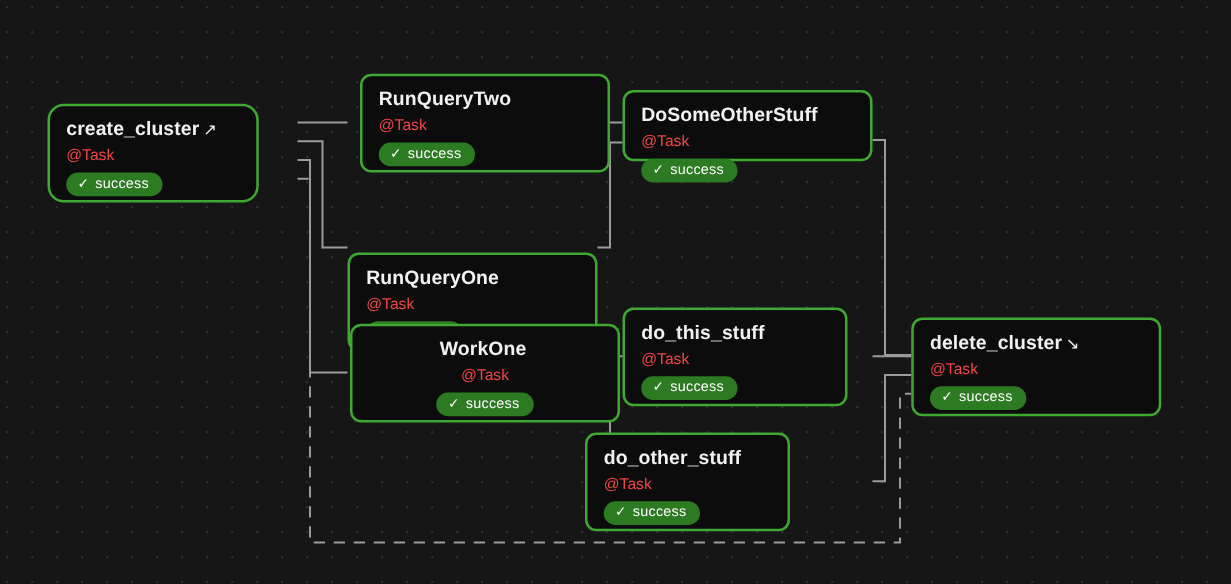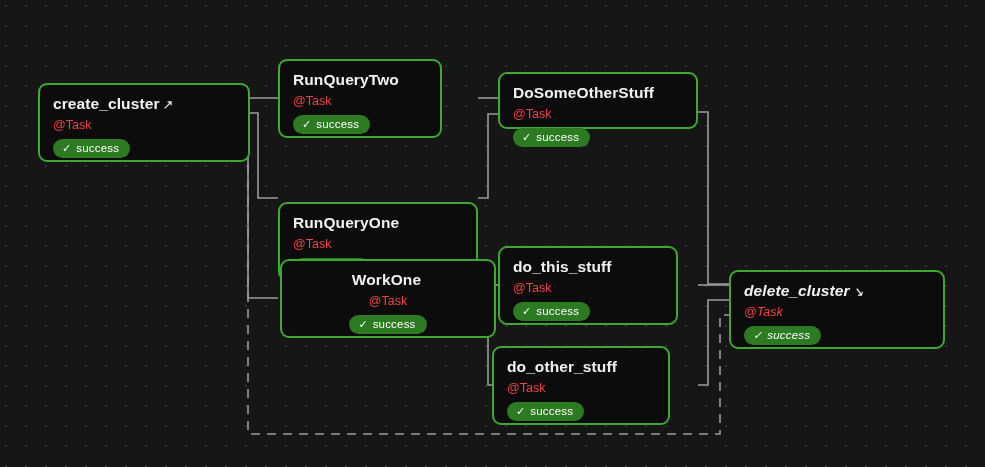--- a/index.html
+++ b/index.html
@@ -88,47 +88,47 @@
       <path d="M 478 98 L 498 98" fill="none" stroke="#9b9b9b" stroke-width="1.6" stroke-linecap="butt" stroke-linejoin="miter"></path>
       <path d="M 478 198 L 488 198 L 488 114 L 498 114" fill="none" stroke="#9b9b9b" stroke-width="1.6" stroke-linecap="butt" stroke-linejoin="miter"></path>
       <path d="M 478 285 L 498 285" fill="none" stroke="#9b9b9b" stroke-width="1.6" stroke-linecap="butt" stroke-linejoin="miter"></path>
       <path d="M 478 308 L 488 308 L 488 385 L 498 385" fill="none" stroke="#9b9b9b" stroke-width="1.6" stroke-linecap="butt" stroke-linejoin="miter"></path>
       <path d="M 698 112 L 708 112 L 708 284 L 729 284" fill="none" stroke="#9b9b9b" stroke-width="1.6" stroke-linecap="butt" stroke-linejoin="miter"></path>
       <path d="M 698 285 L 729 285" fill="none" stroke="#9b9b9b" stroke-width="1.6" stroke-linecap="butt" stroke-linejoin="miter"></path>
       <path d="M 698 385 L 708 385 L 708 300 L 729 300" fill="none" stroke="#9b9b9b" stroke-width="1.6" stroke-linecap="butt" stroke-linejoin="miter"></path>
     </svg>
 
   <div id="node-layer">
-      <div class="node" style="left: 38px; top: 83px; width: 212px; height: 79px;"><div class="node-title"><span>create_cluster</span><span class="ext-arrow">↗</span></div><div class="node-type">@Task</div><div class="badge">
+      <div class="node" style="left: 38px; top: 83px; width: 169px; height: 79px; border-radius: 13px;"><div class="node-title"><span>create_cluster</span><span class="ext-arrow">↗</span></div><div class="node-type">@Task</div><div class="badge">
           <span class="check">✓</span>
           <span class="badge-label">success</span>
         </div></div>
-      <div class="node" style="left: 278px; top: 59px; width: 164px; height: 79px;"><div class="node-title"><span>RunQueryTwo</span><span class="ext-arrow"></span></div><div class="node-type">@Task</div><div class="badge">
+      <div class="node" style="left: 288px; top: 59px; width: 200px; height: 79px;"><div class="node-title"><span>RunQueryTwo</span><span class="ext-arrow"></span></div><div class="node-type">@Task</div><div class="badge">
           <span class="check">✓</span>
           <span class="badge-label">success</span>
         </div></div>
       <div class="node" style="left: 278px; top: 159px; width: 200px; height: 79px; margin-top: 43px;"><div class="node-title"><span>RunQueryOne</span><span class="ext-arrow"></span></div><div class="node-type">@Task</div><div class="badge">
           <span class="check">✓</span>
           <span class="badge-label">success</span>
         </div></div>
       <div class="node" style="left: 280px; top: 259px; width: 216px; height: 79px; text-align: center;"><div class="node-title"><span>WorkOne</span><span class="ext-arrow"></span></div><div class="node-type">@Task</div><div class="badge">
           <span class="check">✓</span>
           <span class="badge-label">success</span>
         </div></div>
       <div class="node" style="left: 498px; top: 72px; width: 200px; height: 57px;"><div class="node-title"><span>DoSomeOtherStuff</span><span class="ext-arrow"></span></div><div class="node-type">@Task</div><div class="badge">
           <span class="check">✓</span>
           <span class="badge-label">success</span>
         </div></div>
       <div class="node" style="left: 498px; top: 246px; width: 180px; height: 79px;"><div class="node-title"><span>do_this_stuff</span><span class="ext-arrow"></span></div><div class="node-type">@Task</div><div class="badge">
           <span class="check">✓</span>
           <span class="badge-label">success</span>
         </div></div>
-      <div class="node" style="left: 492px; top: 346px; width: 178px; height: 79px;"><div class="node-title"><span>do_other_stuff</span><span class="ext-arrow"></span></div><div class="node-type">@Task</div><div class="badge">
+      <div class="node" style="left: 468px; top: 346px; width: 164px; height: 79px;"><div class="node-title"><span>do_other_stuff</span><span class="ext-arrow"></span></div><div class="node-type">@Task</div><div class="badge">
           <span class="check">✓</span>
           <span class="badge-label">success</span>
         </div></div>
-      <div class="node" style="left: 729px; top: 270px; width: 216px; height: 79px; font-style: italic;"><div class="node-title"><span>delete_cluster</span><span class="ext-arrow">↘</span></div><div class="node-type">@Task</div><div class="badge">
+      <div class="node" style="left: 729px; top: 254px; width: 200px; height: 79px;"><div class="node-title"><span>delete_cluster</span><span class="ext-arrow">↘</span></div><div class="node-type">@Task</div><div class="badge">
           <span class="check">✓</span>
           <span class="badge-label">success</span>
         </div></div>
     </div>
 
 </div>
 
 </body></html>

